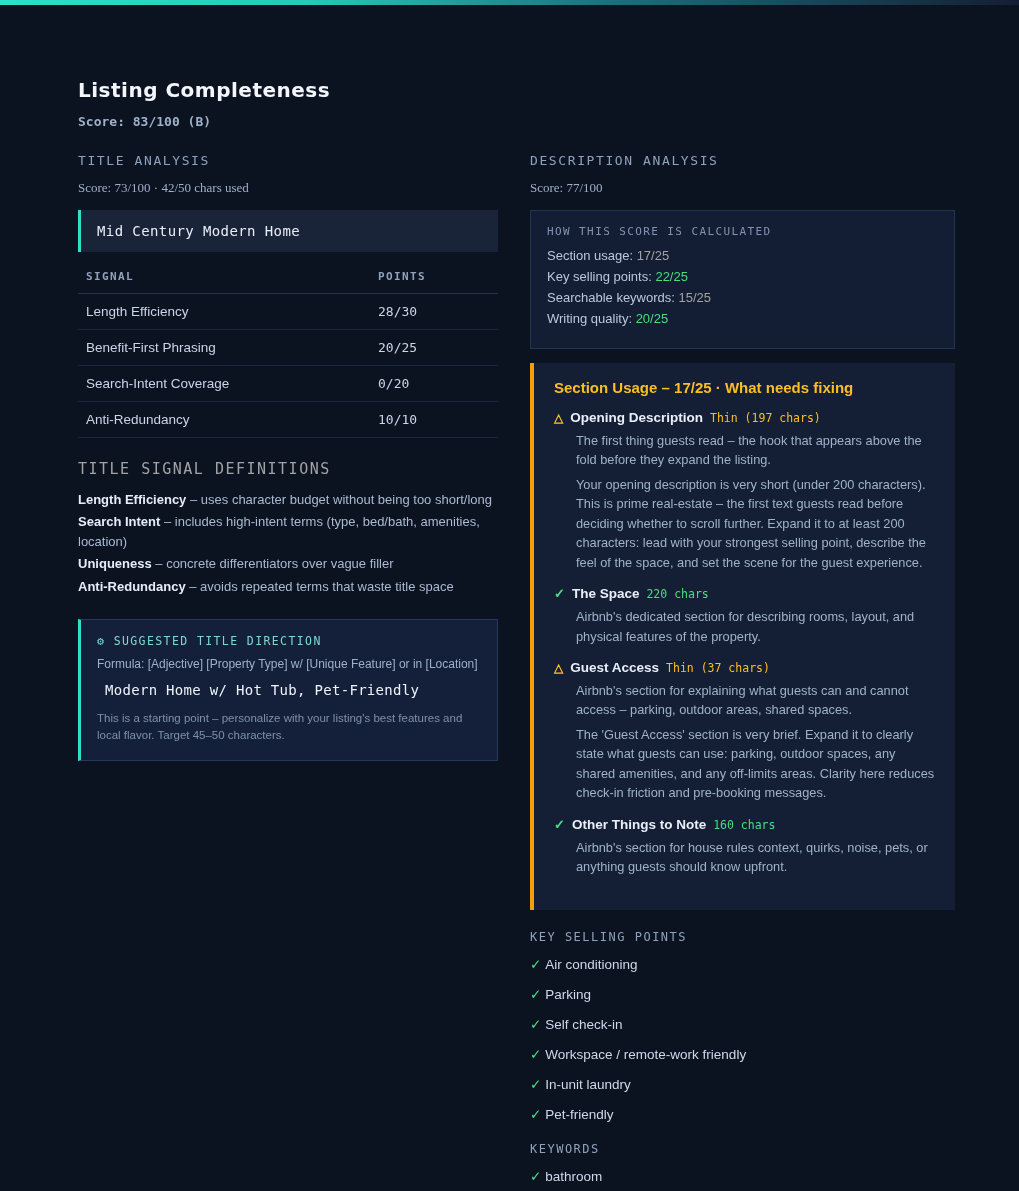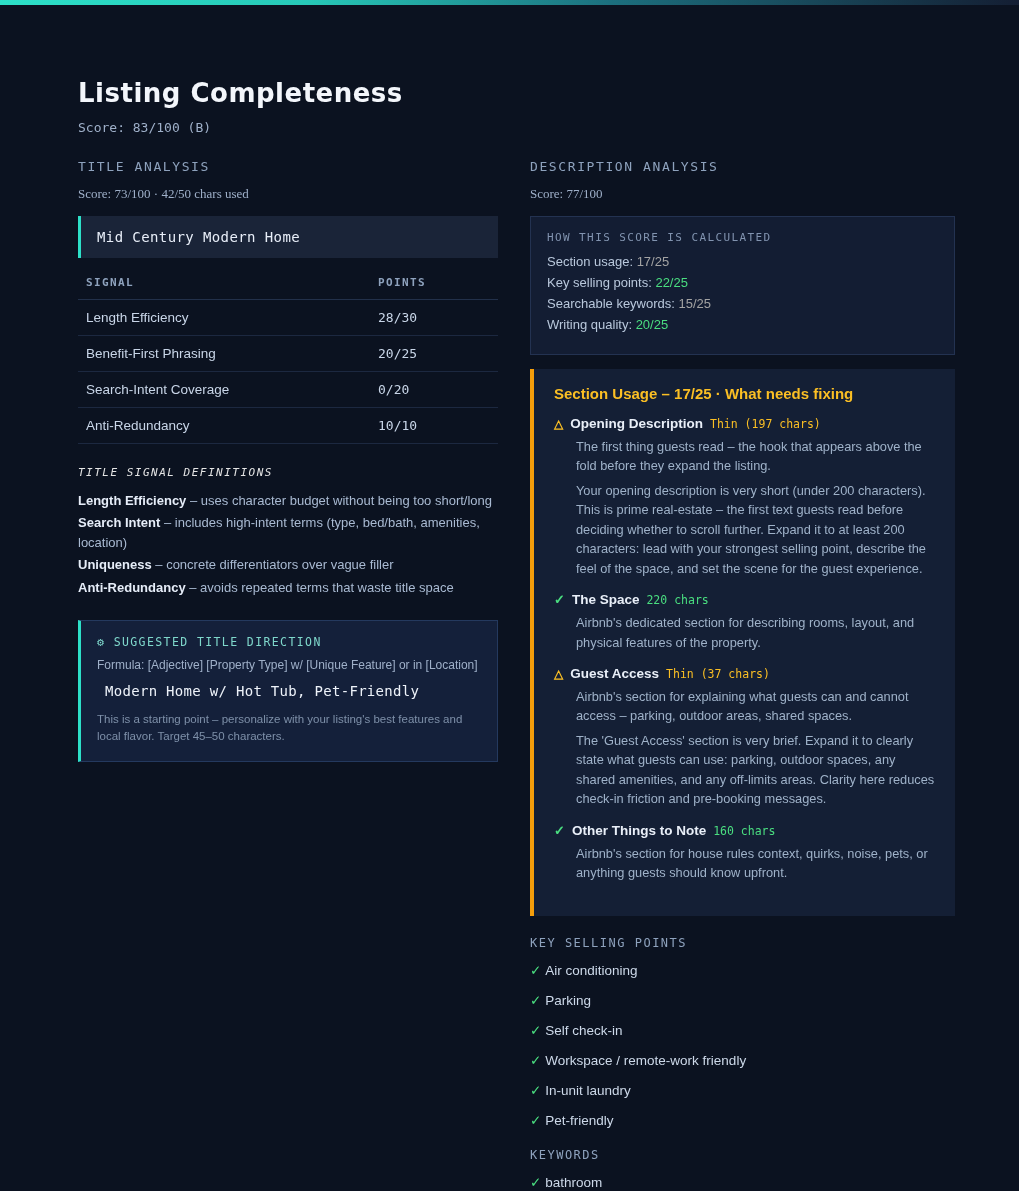--- a/index.html
+++ b/index.html
@@ -17,31 +17,32 @@
   }
   .page {
     position: absolute; top: 0; left: 0;
     width: 1019px; height: 1191px;
     padding: 56px 78px 0 78px;
   }
   .mono { font-family: "DejaVu Sans Mono", monospace; }
 
   h1.title {
     font-family: "DejaVu Sans", sans-serif;
-    font-size: 26px;
+    font-size: 20px;
     font-weight: 800;
     letter-spacing: 0.5px;
     color: #f3f6fb;
     margin: 22px 0 0 0;
   }
   .score-line {
     font-family: "DejaVu Sans Mono", monospace;
     font-size: 13px;
     color: #9fb0c9;
     margin-top: 12px;
+    font-weight: bold;
   }
 
   .cols {
     display: flex;
     gap: 32px;
     margin-top: 24px;
   }
   .col-left { width: 420px; flex: 0 0 420px; }
   .col-right { width: 425px; flex: 0 0 425px; }
 
@@ -97,25 +98,24 @@
     padding-left: 0;
     width: 120px;
     margin-top: 45px;
   }
   .good { color: #4ade80; }
   .bad { color: #f87171; }
   .warn { color: #a3a3a3; }
 
   .defs-head {
     font-family: "DejaVu Sans Mono", monospace;
-    font-size: 11px;
+    font-size: 15px;
     letter-spacing: 1.5px;
-    color: #e5e5e5;
+    color: #a3a3a3;
     margin: 22px 0 12px 0;
-    font-style: italic;
   }
   .def {
     font-size: 13px;
     color: #a9bad2;
     line-height: 1.55;
     margin-bottom: 2px;
   }
   .def b { color: #e6edf8; }
 
   .suggest {

